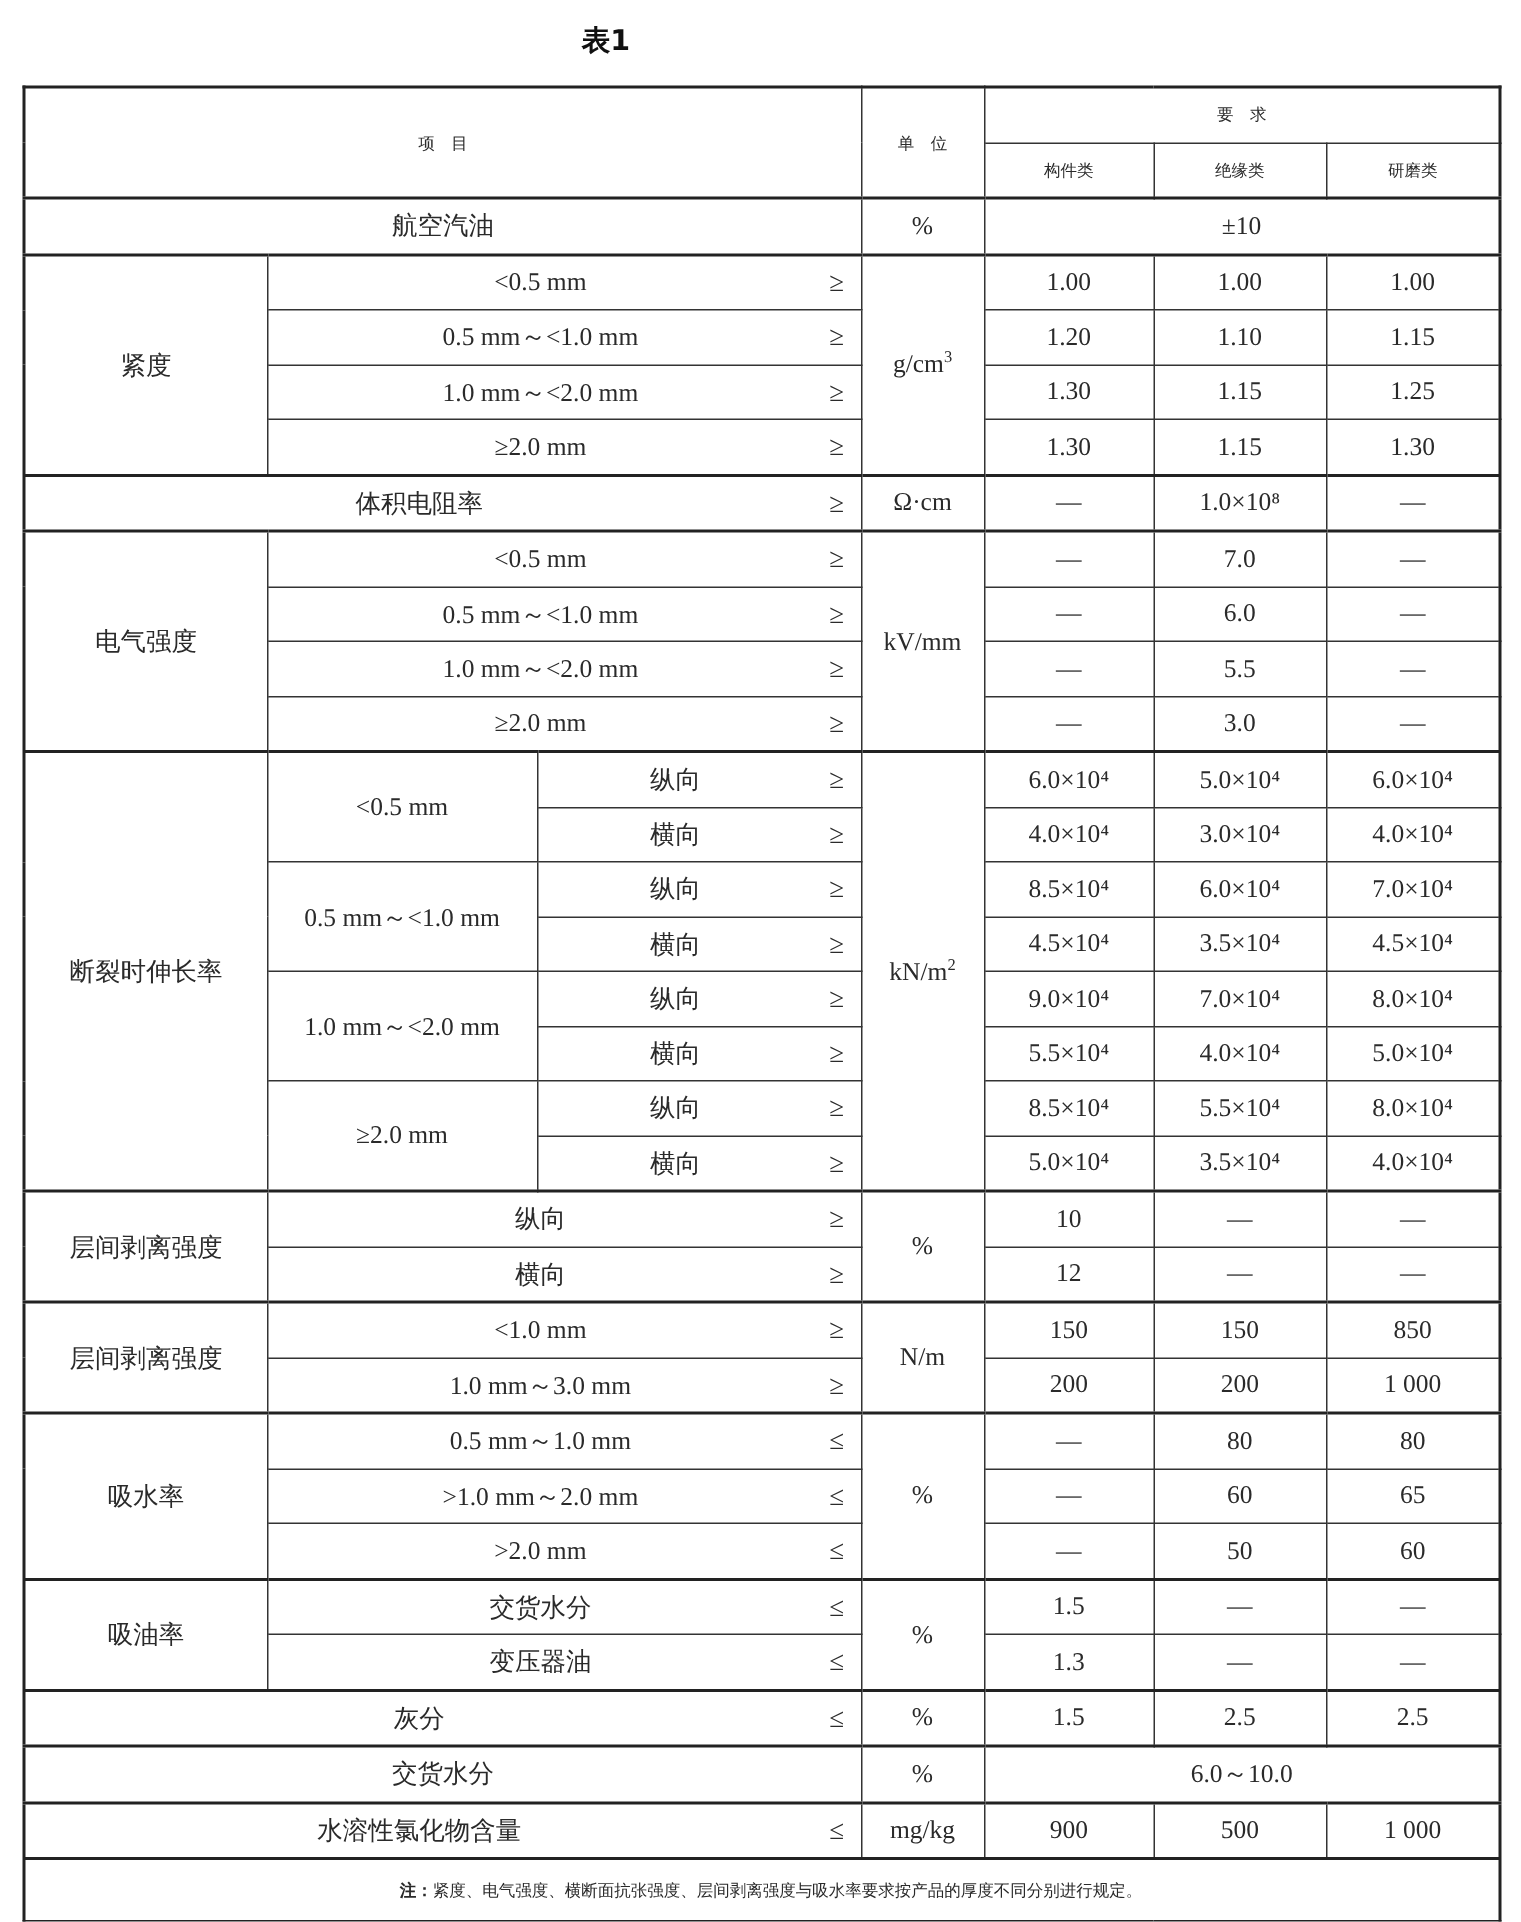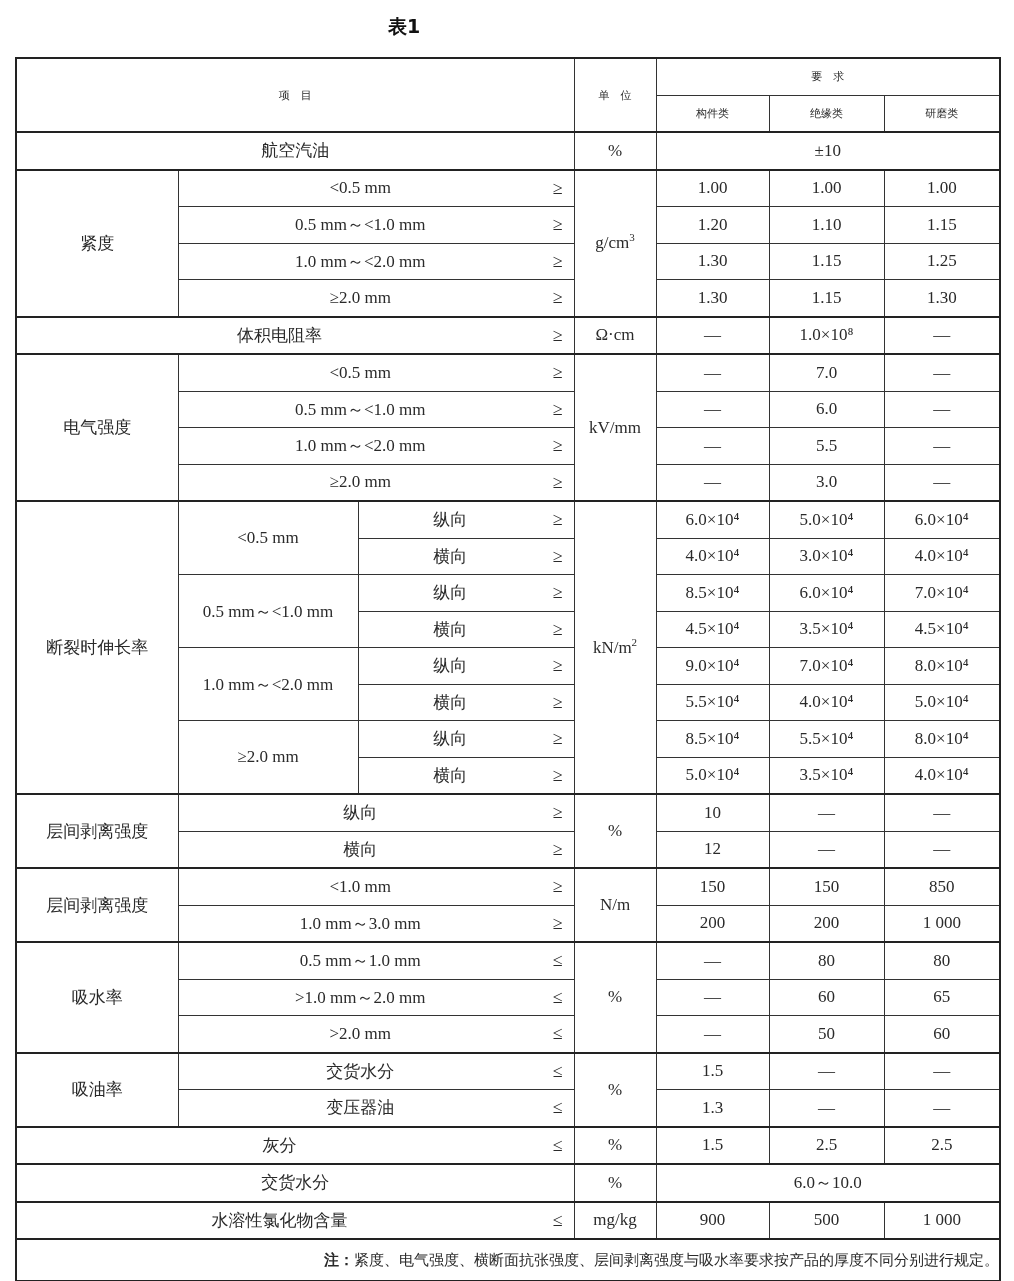--- a/index.html
+++ b/index.html
@@ -5,21 +5,21 @@
   html, body { margin:0; padding:0; background:#ffffff; }
   body { width:1014px; height:1281px; position:relative; font-family:"Liberation Serif","DejaVu Serif",serif; color:#222; }
   .title { position:absolute; top:14px; left:0; width:808px; text-align:center; font-family:"DejaVu Sans","Liberation Sans",sans-serif; font-weight:bold; font-size:19px; color:#111; }
   table { position:absolute; left:15px; top:57px; border-collapse:collapse; table-layout:fixed; width:984px; }
   td { border:1.5px solid #333; text-align:center; vertical-align:middle; font-size:17px; padding:0; height:35.5px; color:#2a2a2a; }
   table { border:2.5px solid #222; }
   .sign { border-left:none; width:32px; font-size:18px; }
   .nosr { border-right:none; }
   .head td { font-size:11px; letter-spacing:0; }
   .sup { font-size:11px; vertical-align:super; line-height:0; }
-  .note { text-align:right; padding-left:12px; font-size:15px; height:40px; }
+  .note { text-align:center; padding-left:12px; font-size:11px; height:40px; }
   .note b { font-family:"DejaVu Sans",sans-serif; }
   .thick-top td { border-top:2.5px solid #222; }
 </style>
 </head>
 <body>
 
 <div class="title">表1</div>
 
 <table>
   <colgroup>

